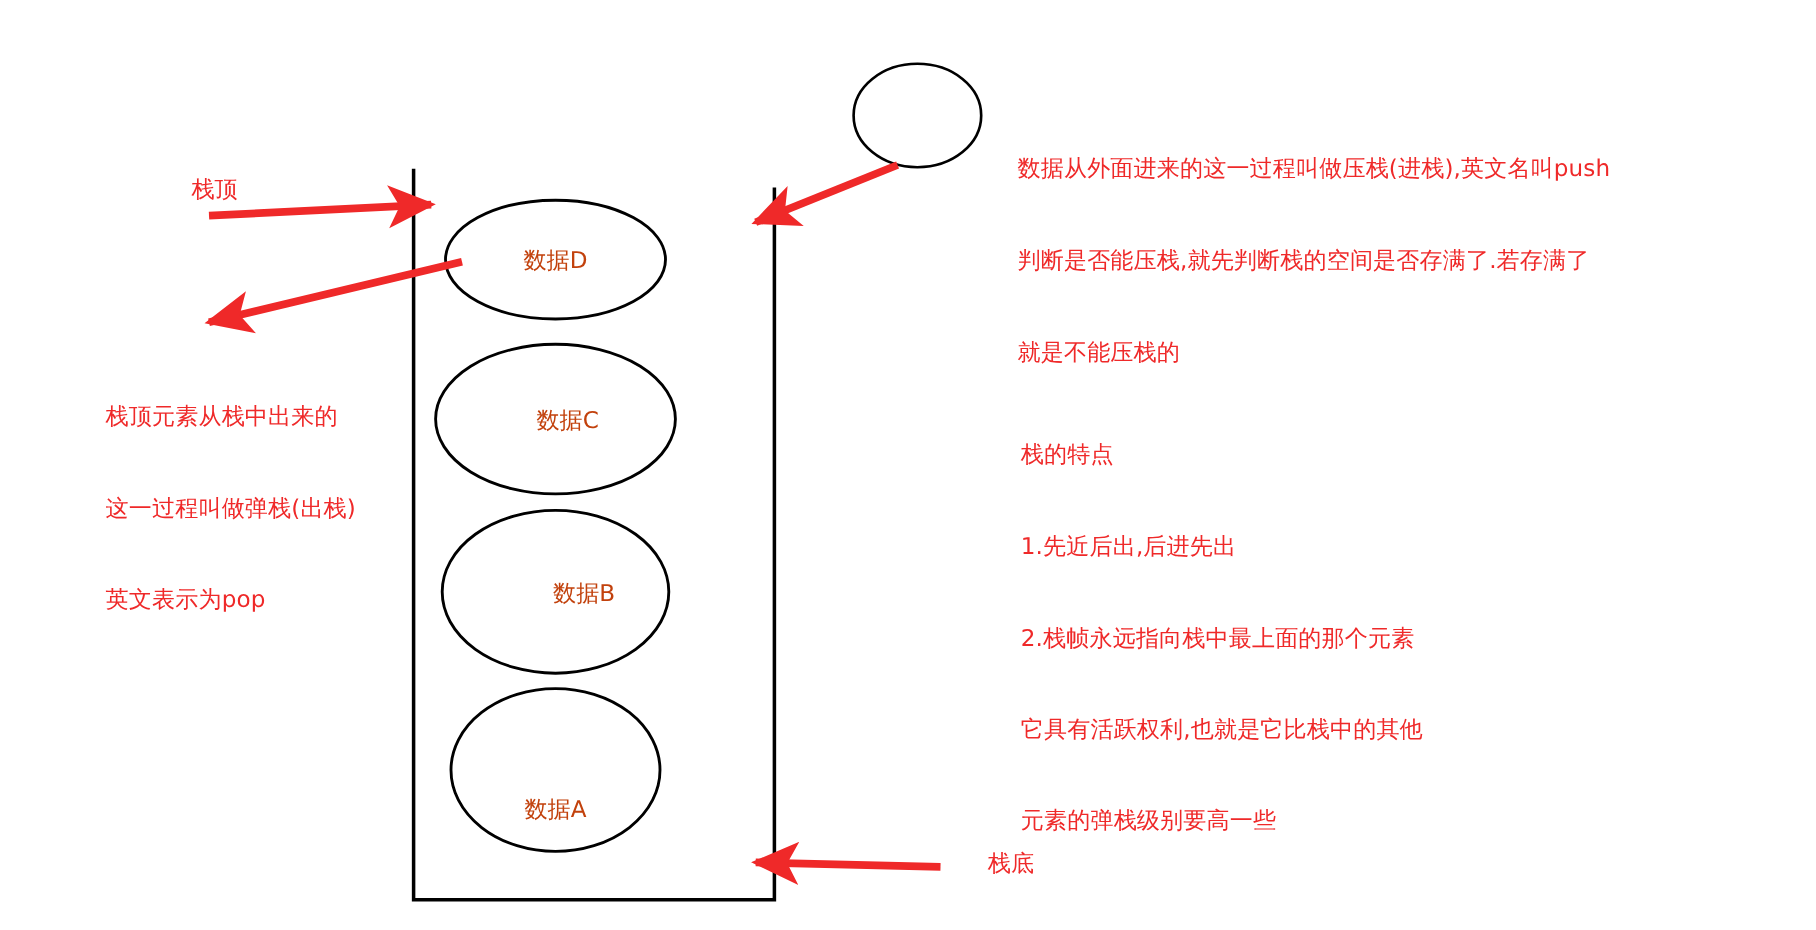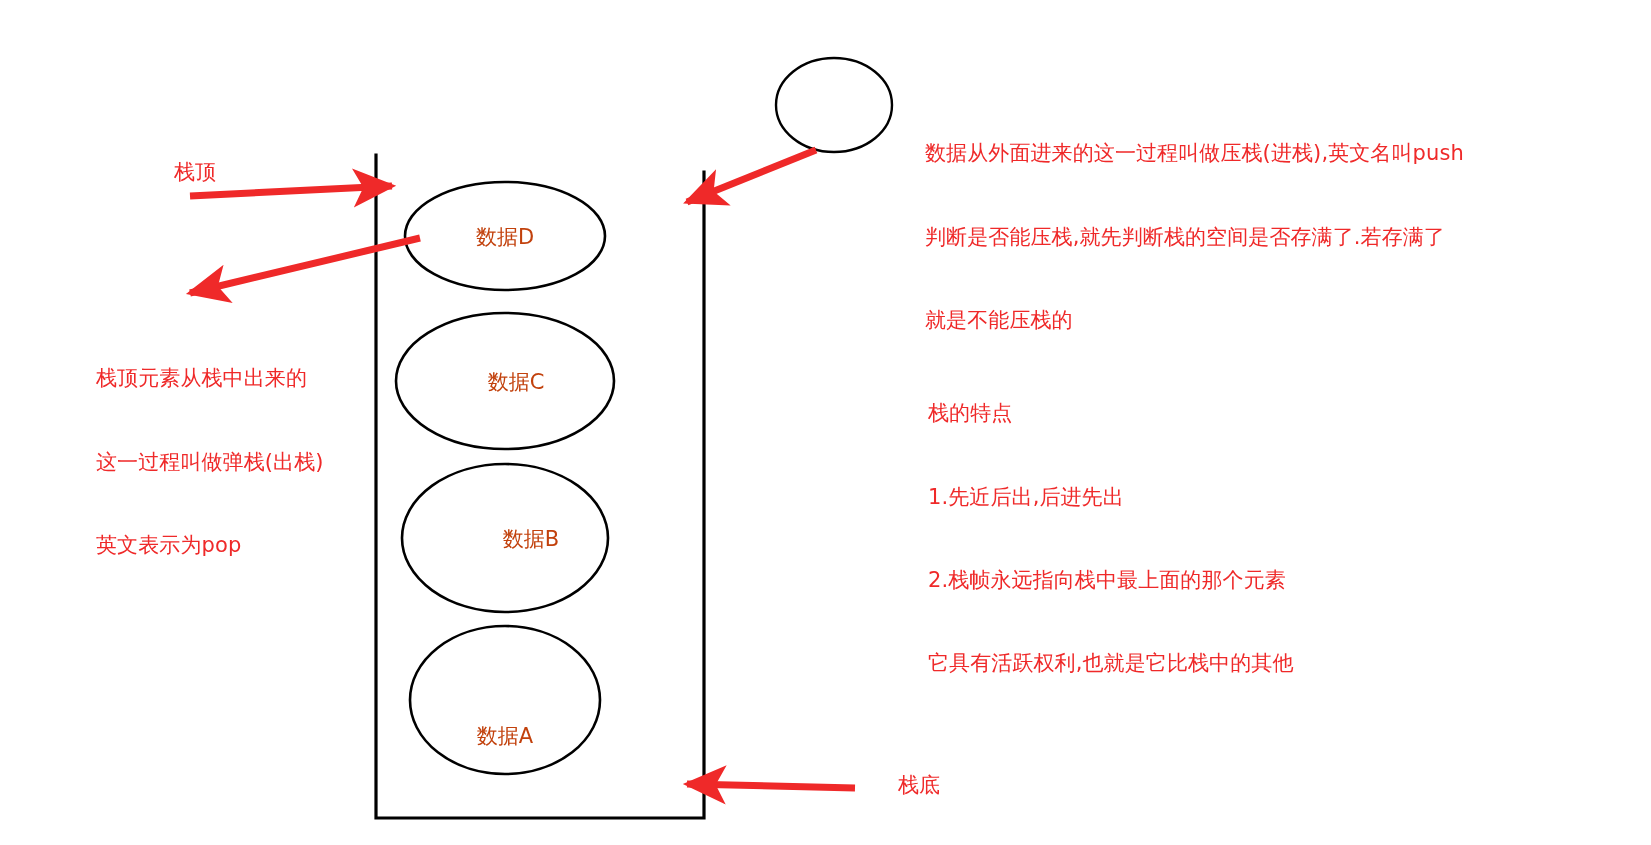--- a/index.html
+++ b/index.html
@@ -107,17 +107,18 @@
     <div>数据从外面进来的这一过程叫做压栈(进栈),英文名叫push</div>
     <div>判断是否能压栈,就先判断栈的空间是否存满了.若存满了</div>
     <div>就是不能压栈的</div>
   </div>
 
   <div class="txt red-note" style="left:928px; top:345px;">
     <div>栈的特点</div>
     <div>1.先近后出,后进先出</div>
     <div>2.栈帧永远指向栈中最上面的那个元素</div>
     <div>它具有活跃权利,也就是它比栈中的其他</div>
+    <div>元素的弹栈级别要高一些</div>
     
     
   </div>
 
 </div>
 
 </body></html>

